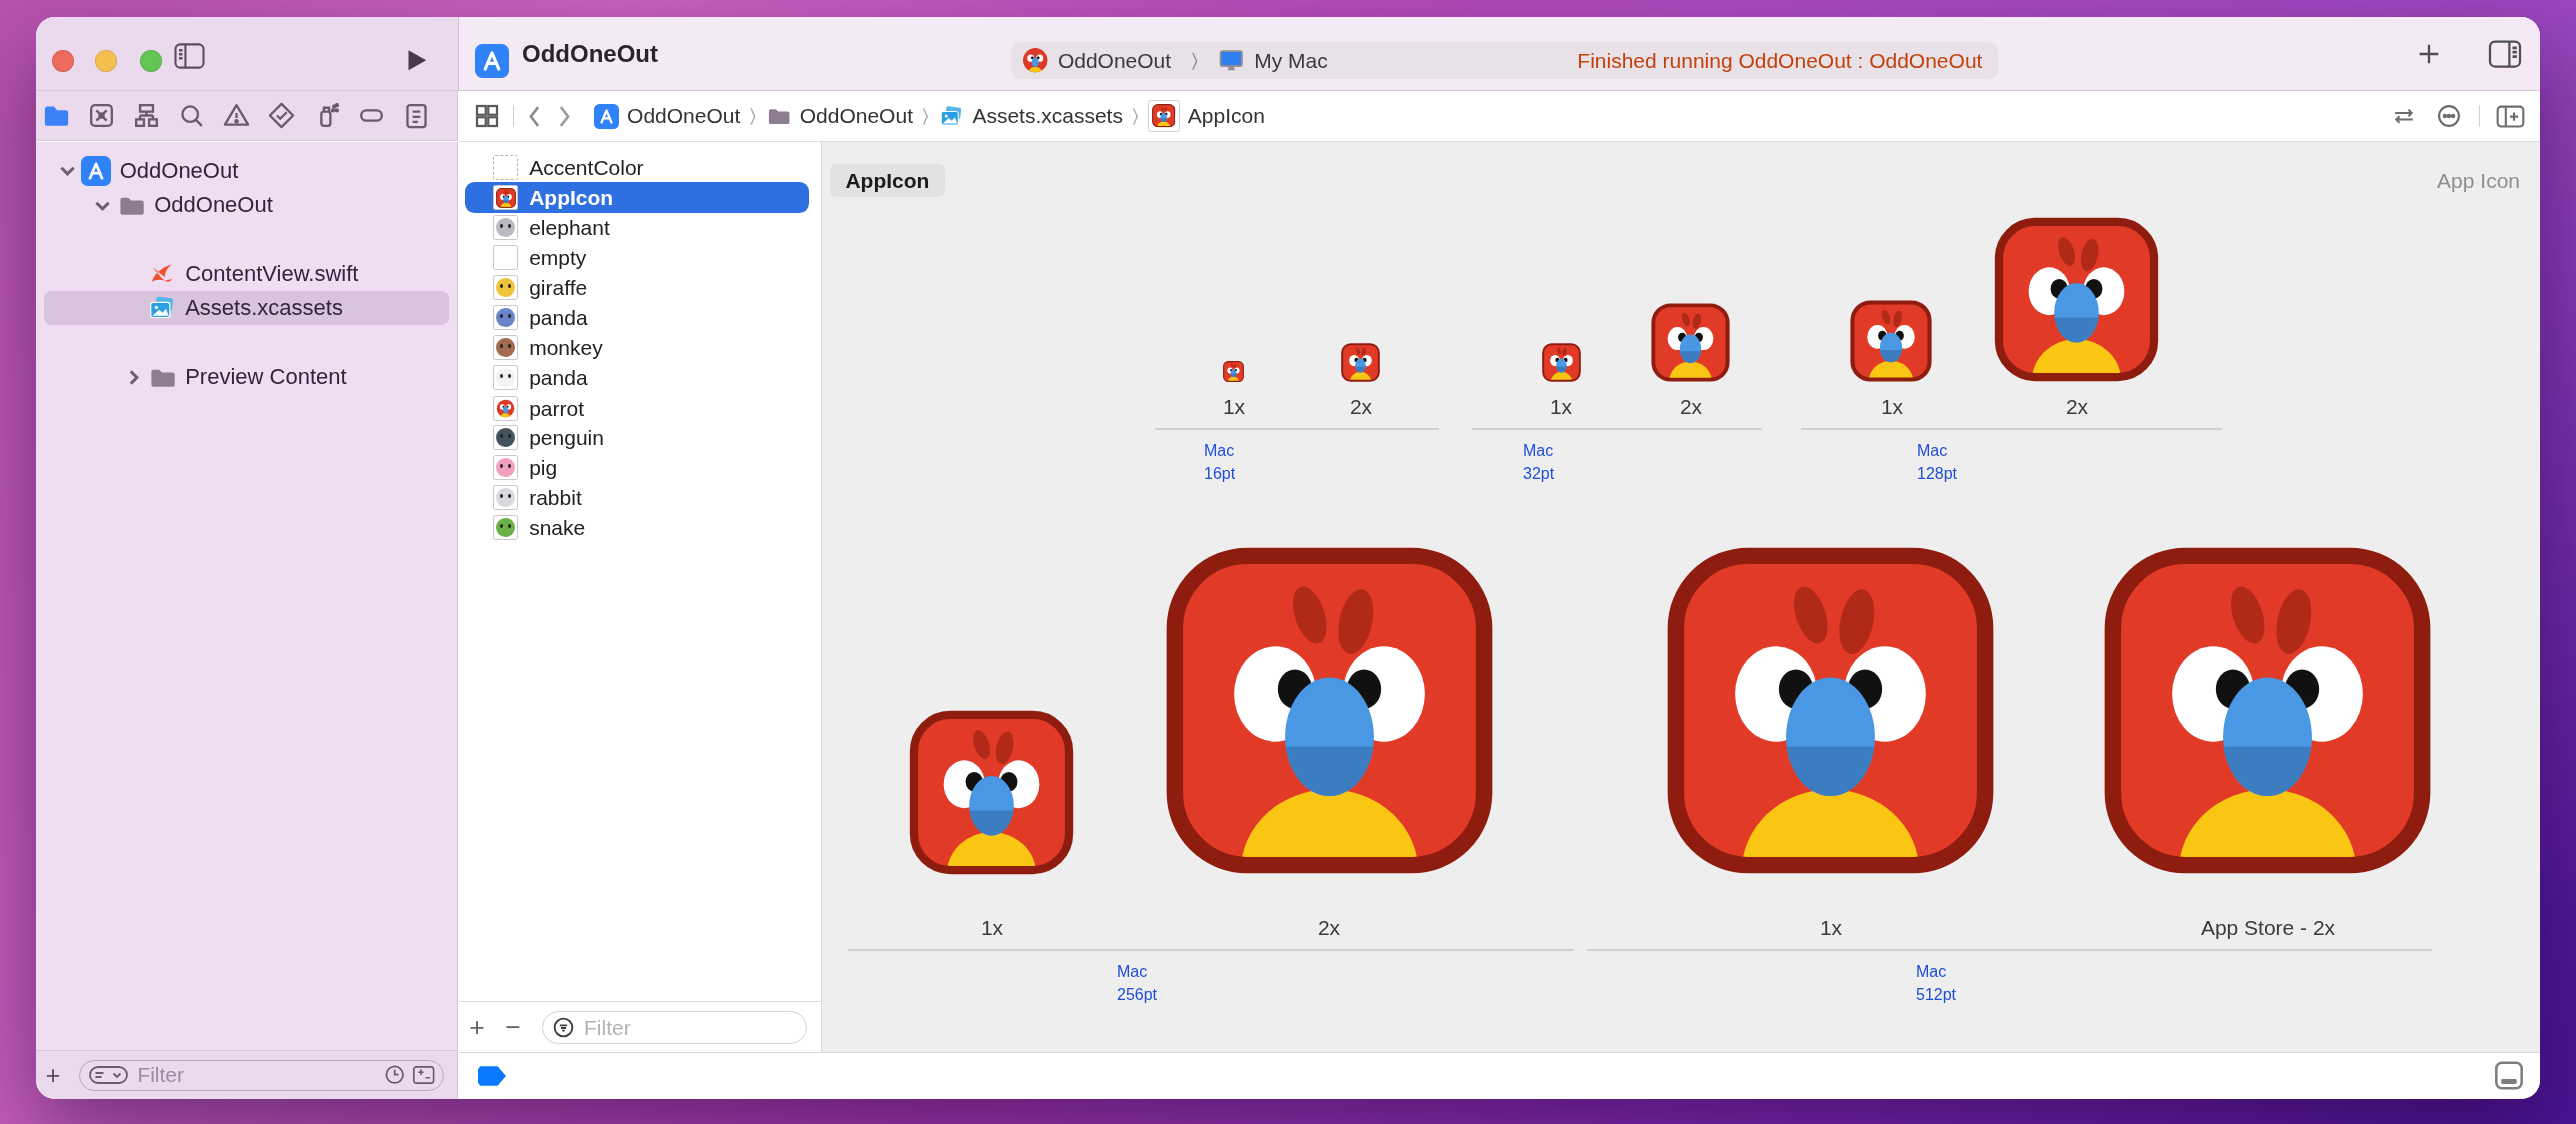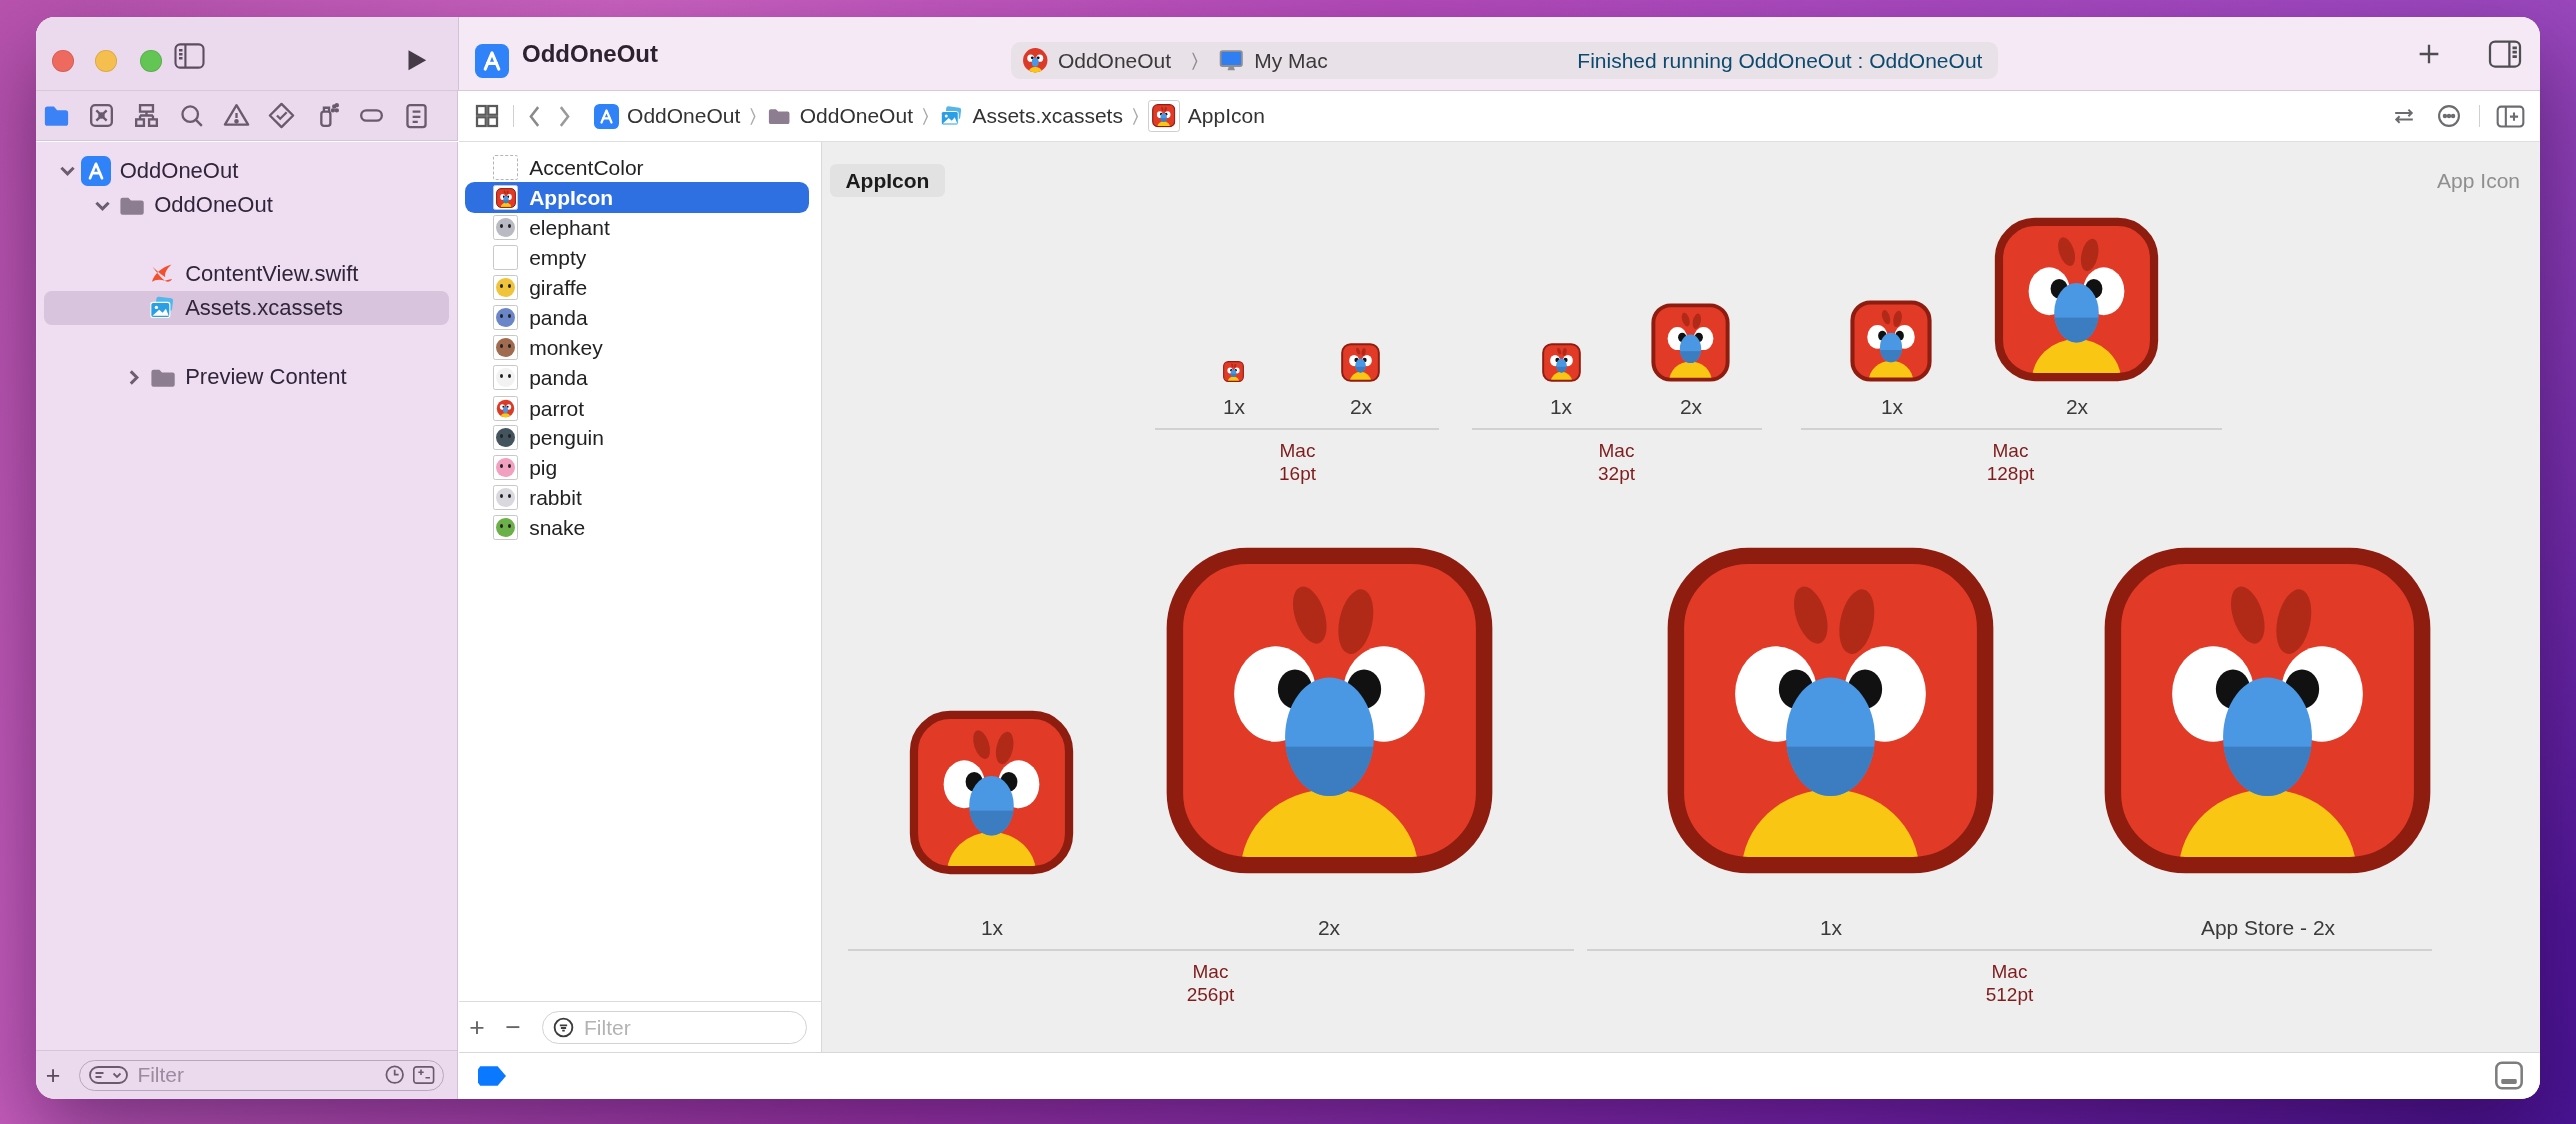--- a/index.html
+++ b/index.html
@@ -18,21 +18,21 @@
   .light{position:absolute;top:33px;width:22px;height:22px;border-radius:50%;box-shadow:inset 0 0 0 0.8px rgba(0,0,0,.12);}
   .sidebar-toggle{position:absolute;left:137px;top:25px;}
   .play-btn{position:absolute;left:367px;top:30px;}
   .proj-icon{position:absolute;left:439px;top:26.5px;}
   .win-title{position:absolute;left:486px;top:0;height:73px;display:flex;align-items:center;
     font-size:24px;font-weight:700;color:#2c2230;}
   .scheme-pill{position:absolute;left:975px;top:25px;width:987px;height:37px;border-radius:9.4px;
     background:#e9e1e8;display:flex;align-items:center;font-size:21px;color:#3a3a3a;}
   .scheme-pill .sep{color:#8f8f8f;margin:0 11px;font-size:19.5px;}
   .scheme-left{display:flex;align-items:center;padding-left:11px;gap:9.4px;flex:0 0 auto;}
-  .scheme-status{flex:1;text-align:right;padding-right:15.6px;color:#0c4a6e;white-space:nowrap;}
+  .scheme-status{flex:1;text-align:right;padding-right:15.6px;color:#c2410c;white-space:nowrap;}
   .tb-right{position:absolute;right:17px;top:0;height:73px;display:flex;align-items:center;gap:44px;}
   
   .nav-tabs{position:absolute;left:0;top:74px;width:422px;height:50px;background:#ebd9ed;
     border-bottom:0.8px solid #d5c5d8;border-right:0.8px solid #d3c2d6;display:flex;align-items:center;gap:14px;padding-left:4.7px;box-sizing:border-box;}
   .jumpbar{position:absolute;left:423px;top:74px;right:0;height:50px;background:#ffffff;
     border-bottom:0.8px solid #dedede;display:flex;align-items:center;font-size:21px;color:#333;}
   .jumpbar .jsep{color:#aaa;margin:0 9.4px;font-size:19px;}
   .jumpbar .crumb{display:flex;align-items:center;gap:7.8px;}
   .jb-left{display:flex;align-items:center;gap:11px;padding-left:12.5px;}
   .jb-right{margin-left:auto;display:flex;align-items:center;gap:15.6px;padding-right:14px;}
@@ -76,21 +76,21 @@
     background:#fff;display:flex;align-items:center;gap:6.2px;padding:0 7.8px;box-sizing:border-box;}
   .asset-filter-pill .filter-input::placeholder{color:#b3b3b3;}
   
   .editor{position:absolute;left:786px;top:125px;right:0;height:910px;background:#efeeee;}
   .sel-tab{position:absolute;left:7.8px;top:22px;padding:4.7px 15.6px;background:#e3e2e3;border-radius:6.2px;
     font-size:21px;font-weight:700;color:#1b1b1b;}
   .kind-label{position:absolute;right:20px;top:26.5px;font-size:21px;color:#8f8f8f;}
   .appicon{position:absolute;}
   .scale-label{position:absolute;width:250px;text-align:center;font-size:21px;color:#3a3a3a;}
   .gline{position:absolute;height:1.6px;background:#d2d1d1;}
-  .gname{position:absolute;width:187px;text-align:center;font-size:19px;color:#7f1d1d;line-height:23.4px;}
+  .gname{position:absolute;width:187px;font-size:16px;color:#1d4ed8;line-height:23.4px;}
   
   .debugbar{position:absolute;left:423px;top:1035px;right:0;height:47px;background:#fff;border-top:0.8px solid #d8d8d8;}
   .bp-tag{position:absolute;left:19px;top:13.3px;width:28px;height:19.5px;background:#0b79ff;
     clip-path:polygon(8% 0,70% 0,100% 50%,70% 100%,8% 100%,0 85%,0 15%);}
   .dbg-toggle{position:absolute;right:14px;top:7px;}
   svg{display:block;}
 </style>
 </head>
 <body>
 

